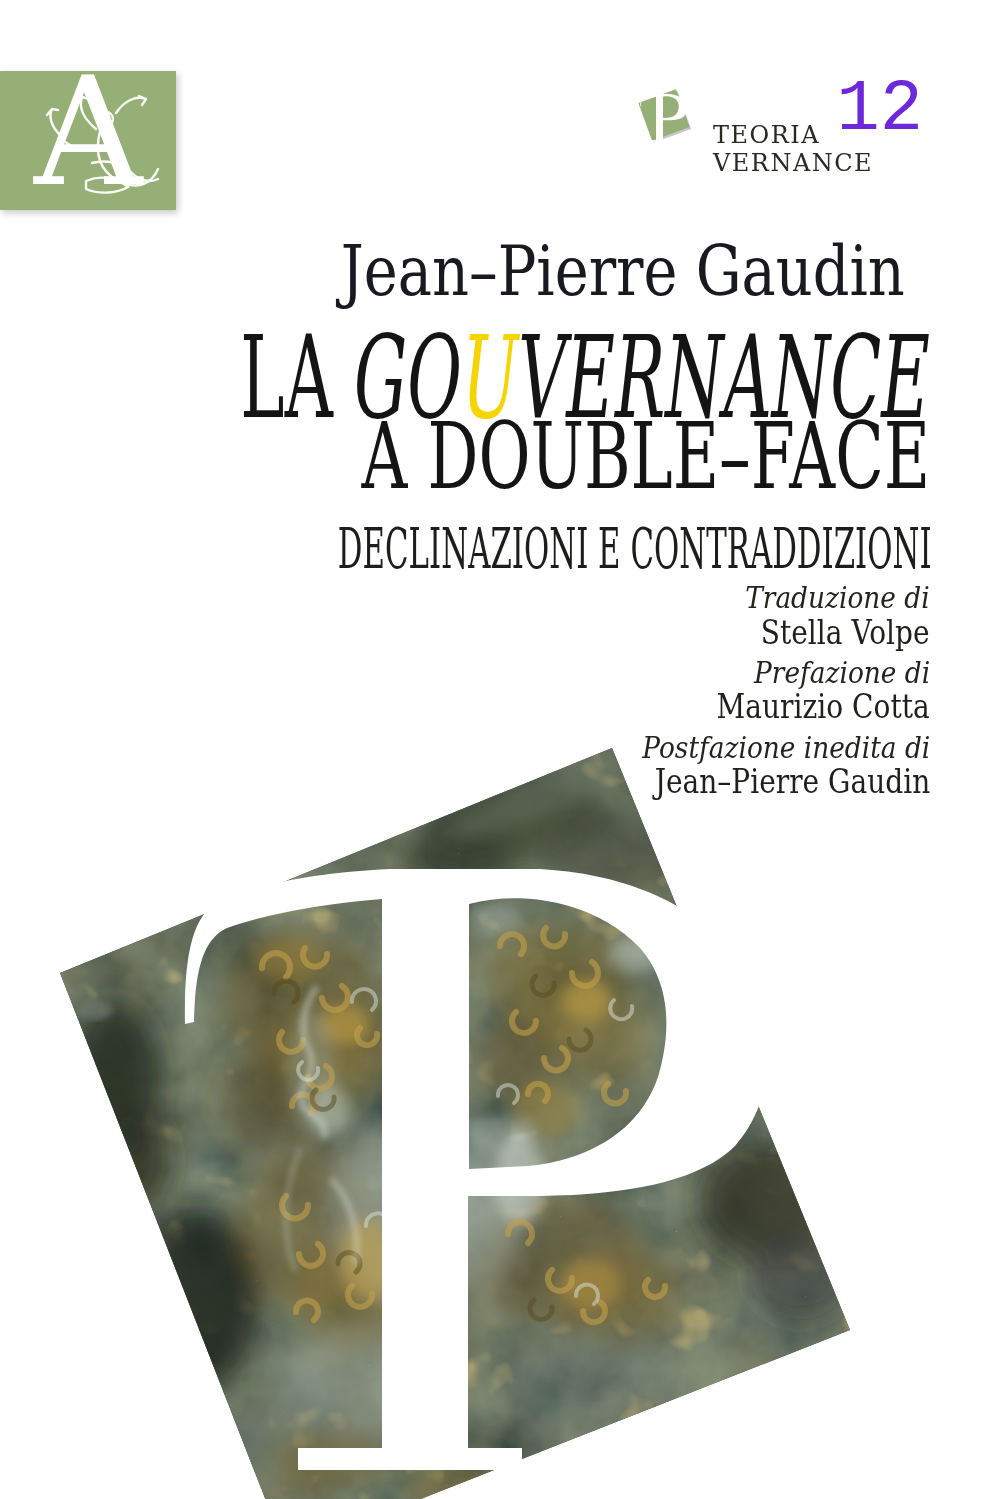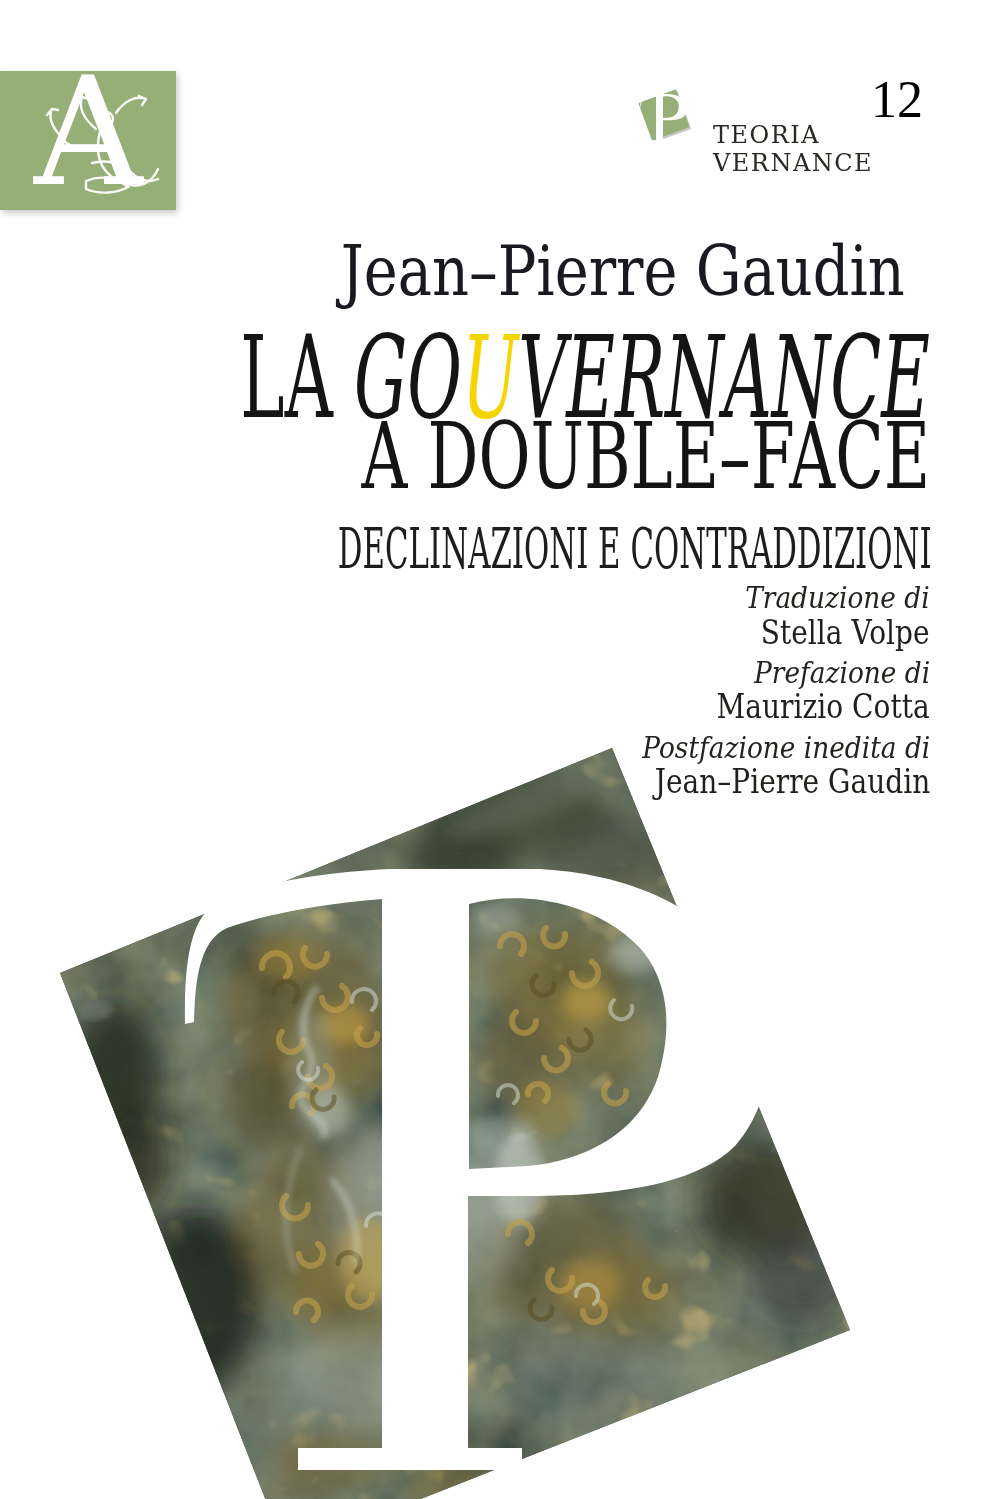--- a/index.html
+++ b/index.html
@@ -8,22 +8,22 @@
   
   .pub-box{position:absolute;left:0px;top:71px;width:176px;height:139px;background:#95af76;
            box-shadow:2px 3px 7px rgba(0,0,0,.22);}
   .pub-a{position:absolute;left:34px;top:-14px;font-size:150px;line-height:1;color:#ffffff;
          font-family:"DejaVu Serif", serif;}
   .pub-fig{position:absolute;left:0;top:0;}
   
   .series-badge-svg{position:absolute;left:627px;top:76px;}
   .series-name{position:absolute;left:713px;top:85px;font-size:24px;line-height:28px;
                letter-spacing:1.5px;color:#2a2a24;margin-top:36px;}
-  .series-num{position:absolute;right:77px;top:74px;font-size:52px;line-height:1;
-              font-family:Liberation Serif, serif;color:#000000;}
+  .series-num{position:absolute;right:77px;top:74px;font-size:72px;line-height:1;
+              font-family:Liberation Mono, monospace;color:#6d28d9;}
   
   .author{position:absolute;right:95px;top:236px;font-size:70px;line-height:1;color:#191920;
           white-space:nowrap;transform:scaleX(.82);transform-origin:right top;}
   
   .title-l1{position:absolute;right:70px;top:320px;margin:0;font-weight:normal;font-size:115px;
             line-height:1;color:#141414;white-space:nowrap;transform:scaleX(.58);transform-origin:right top;}
   .title-l1 em{font-style:italic;}
   .title-l1 .u{color:#f6d400;font-style:italic;}
   .title-l2{position:absolute;right:70px;top:411px;margin:0;font-weight:normal;font-size:92px;
             line-height:1;color:#141414;white-space:nowrap;transform:scaleX(.69);transform-origin:right top;}

